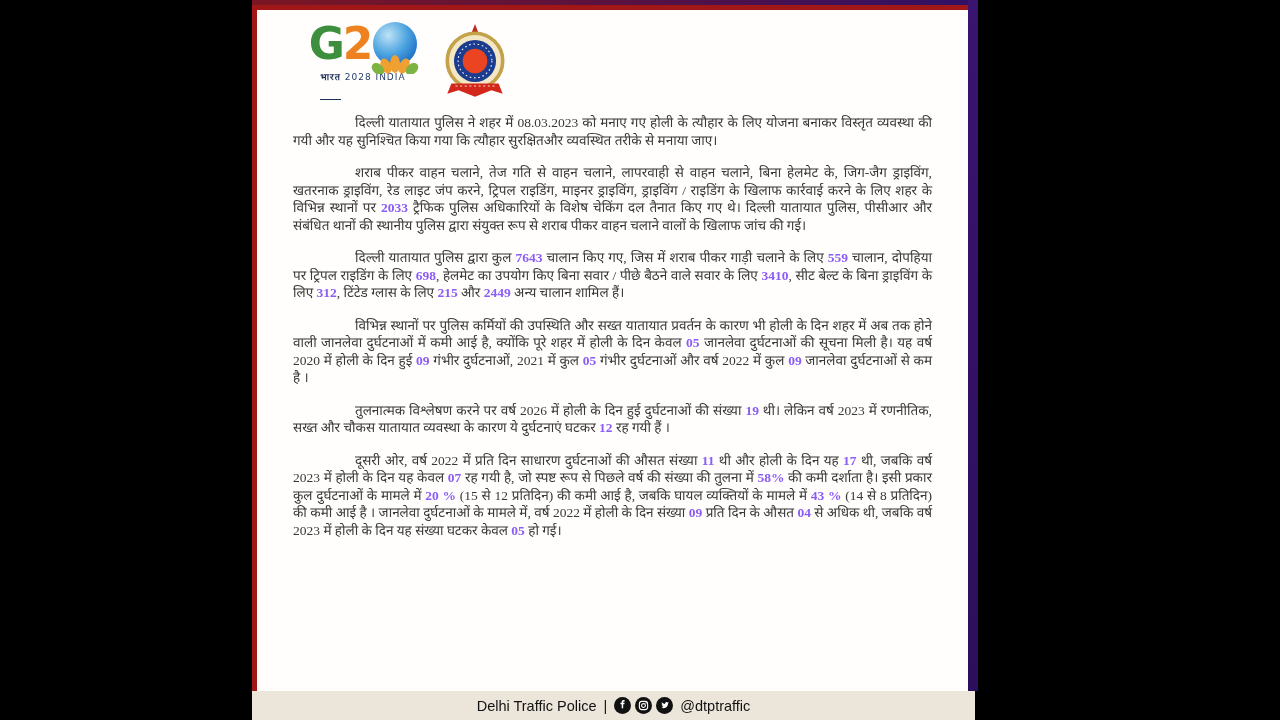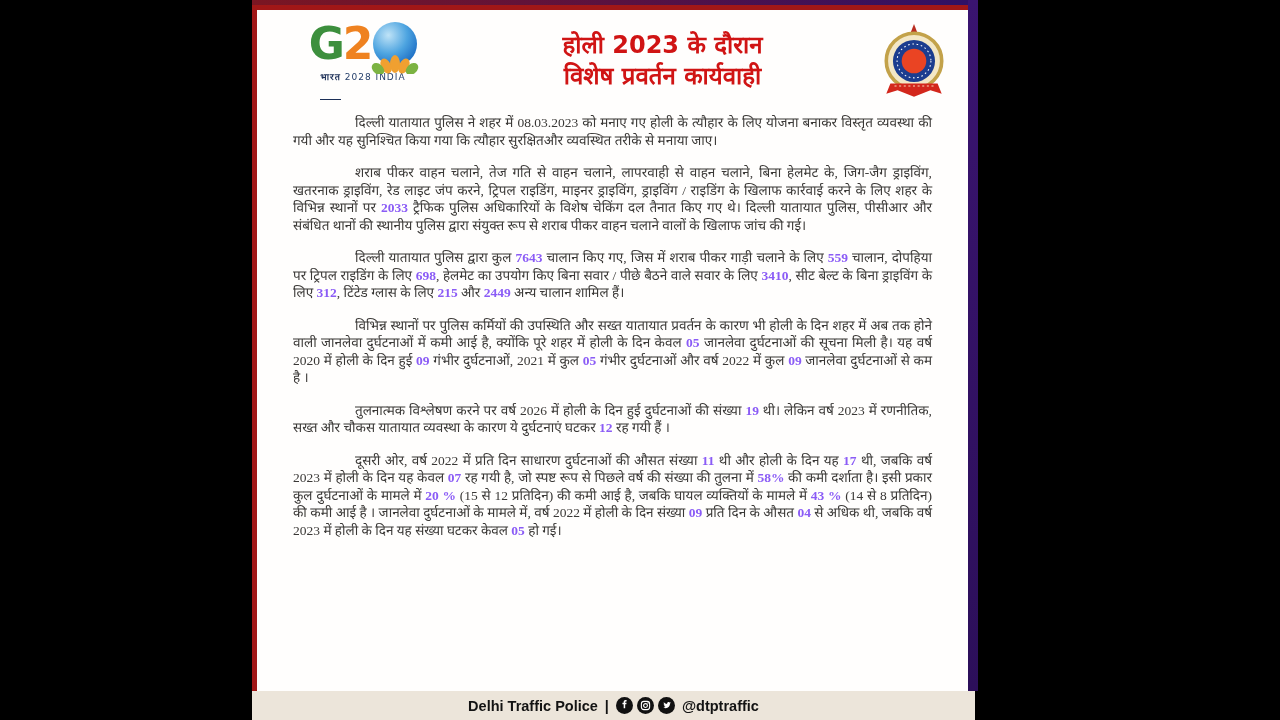--- a/index.html
+++ b/index.html
@@ -33,21 +33,21 @@
 
   
   .doc-body{padding:8px 36px 0 36px;}
   .para{margin:0 0 15px 0;font-size:13.5px;line-height:17.5px;color:#3a3836;
         text-align:justify;text-indent:62px;font-family:Liberation Serif, serif;}
   .para b{color:#8b5cf6;}
 
   
   .footer-bar{position:absolute;left:0;bottom:0;width:723px;height:29px;background:#ece5da;
               display:flex;align-items:center;justify-content:center;gap:7px;
-              font-family:"Liberation Sans",sans-serif;font-size:14.5px;font-weight:bold;color:#131313;}
+              font-family:"Liberation Sans",sans-serif;font-size:14.5px;font-weight:normal;color:#131313;}
   .soc{display:inline-flex;gap:4px;align-items:center;}
   .soc-icon{width:17px;height:17px;border-radius:50%;background:#111;display:inline-flex;
             align-items:center;justify-content:center;}
 </style>
 </head>
 <body>
 
 <div class="stage">
   <div class="doc-frame">
 
@@ -71,24 +71,20 @@
                 <ellipse cx="43" cy="21" rx="5" ry="7" transform="rotate(50 43 21)" fill="#7cb342"></ellipse>
               </svg>
             </span>
           </div>
           <div class="g20-tagline">
             <span class="bharat">भारत</span>
             <span>2028 INDIA</span>
           </div>
         </div>
 
-        <div class="title-block">
-          <div class="title-line">होली 2023 के दौरान</div>
-          <div class="title-line">विशेष प्रवर्तन कार्यवाही</div>
-        </div>
 
         <svg class="police-emblem" viewBox="0 0 62 76" width="64" height="78">
           <polygon points="31,0 34.5,9 27.5,9" fill="#b92d21"></polygon>
           <circle cx="31" cy="36" r="27" fill="#f3e7c6" stroke="#c3a24a" stroke-width="3.5"></circle>
           <circle cx="31" cy="36" r="20.5" fill="#1c3d8f"></circle>
           <circle cx="31" cy="36" r="16.5" fill="none" stroke="#ffffff" stroke-width="1" stroke-dasharray="1.6 2.6"></circle>
           <circle cx="31" cy="36" r="12" fill="#ea4423"></circle>
           <path d="M8 58 L54 58 L58 68 L47 64.5 L31 71 L15 64.5 L4 68 Z" fill="#d3271c"></path>
           <path d="M12 60.5 L50 60.5" stroke="#f7d9b8" stroke-width="1" stroke-dasharray="2 2.5"></path>
         </svg>

